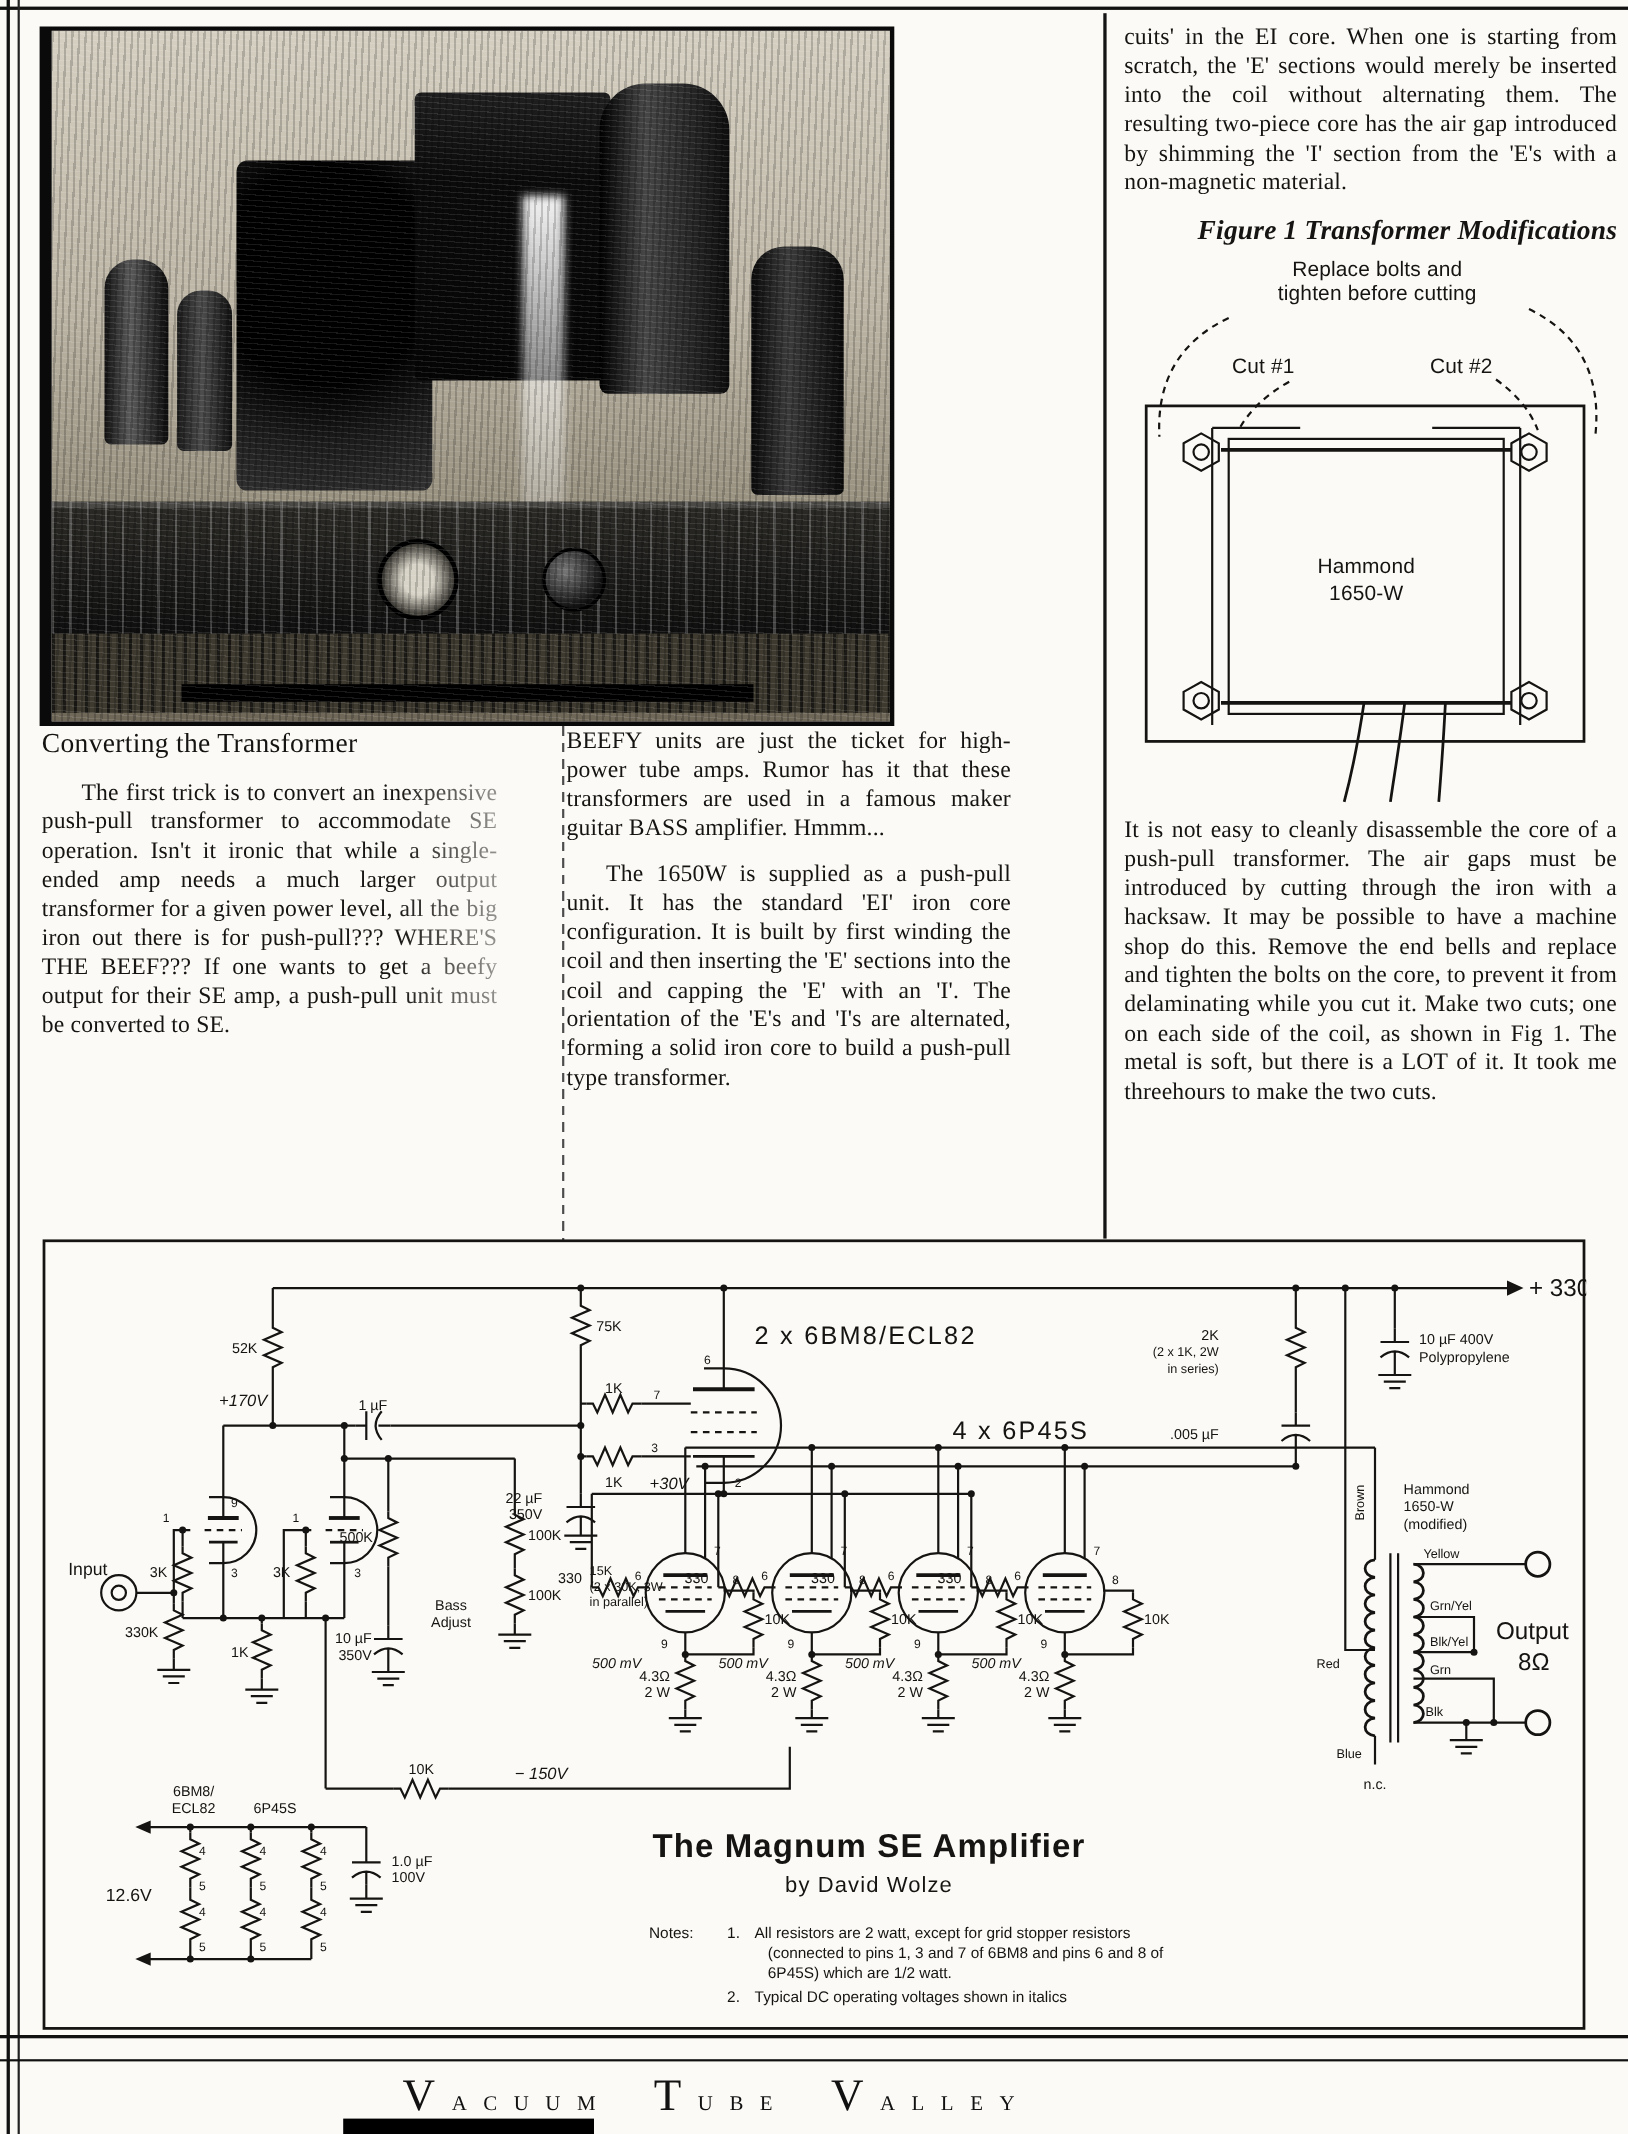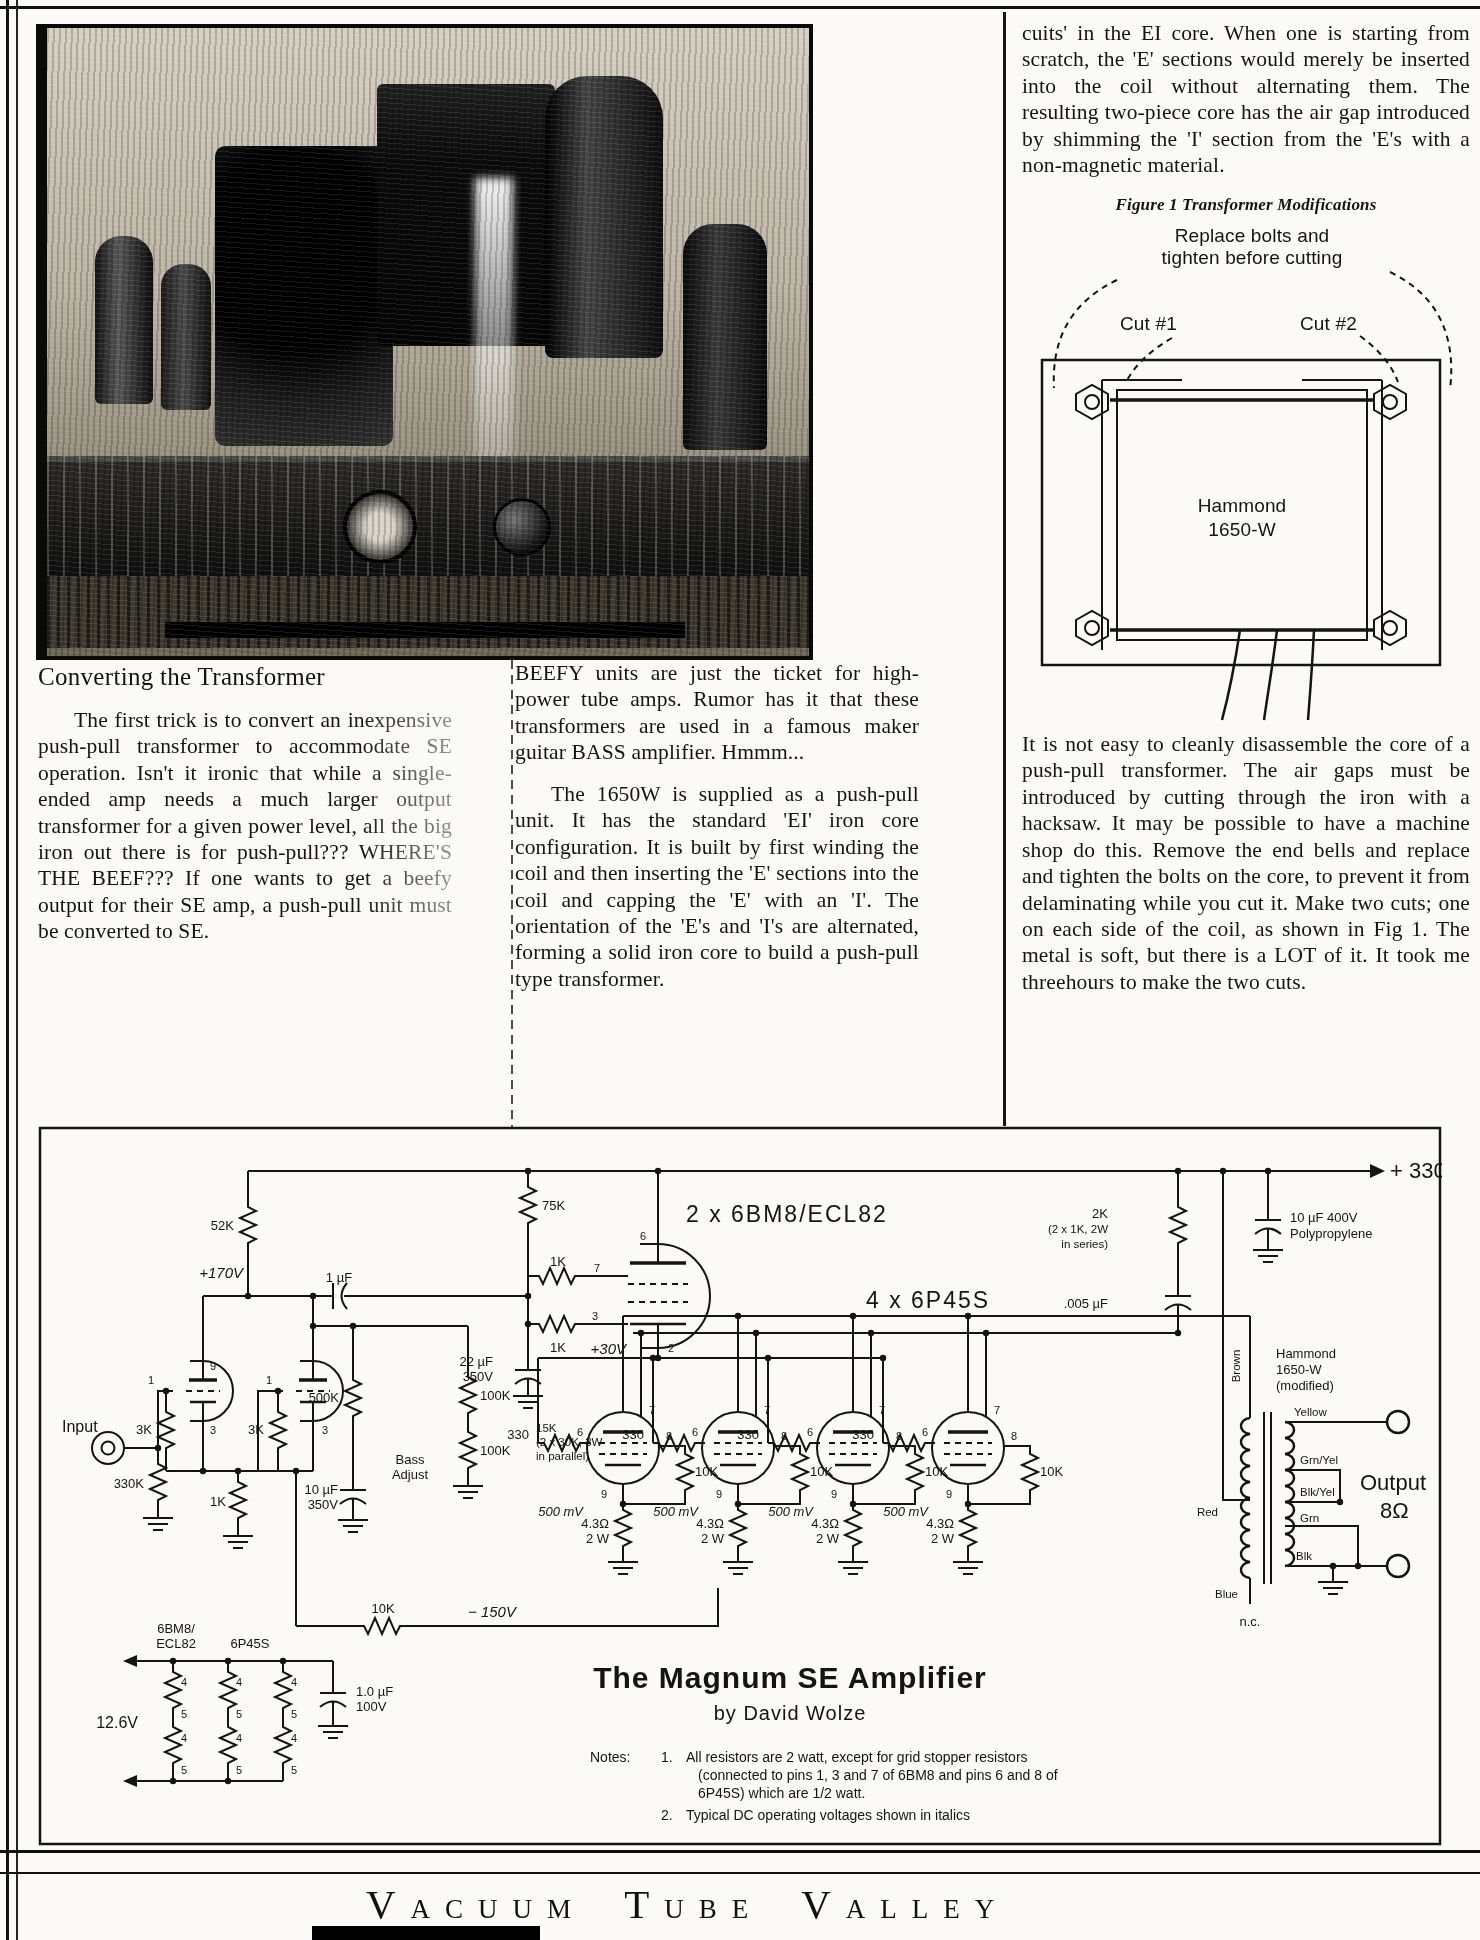--- a/index.html
+++ b/index.html
@@ -35,21 +35,21 @@
   
   .col{position:absolute;font-size:21.5px;line-height:1.23;text-align:justify;letter-spacing:.15px;}
   .col p{margin:0 0 15px 0;}
   .indent{text-indent:36px;font-family:Liberation Serif, serif;}
   .left-col{left:38px;top:662px;width:414px;
      -webkit-mask-image:linear-gradient(to right,#000 78%,rgba(0,0,0,.55) 96%,rgba(0,0,0,.45) 100%);
      mask-image:linear-gradient(to right,#000 78%,rgba(0,0,0,.55) 96%,rgba(0,0,0,.45) 100%);}
   .left-col h2{font-size:25px;margin:0 0 14px 0;font-weight:normal;letter-spacing:.3px;}
   .mid-col{left:515px;top:660px;width:404px;}
   .right-col{left:1022px;top:20px;width:448px;}
-  .fig-caption{font-style:italic;font-weight:600;font-size:17px;text-align:center;margin:16px 0 4px 0 !important;}
+  .fig-caption{font-style:italic;font-weight:600;font-size:25px;text-align:right;margin:16px 0 4px 0 !important;}
   .rule-a{left:511px;top:660px;width:2px;height:468px;background:repeating-linear-gradient(180deg,#4c4c4c 0 9px,transparent 9px 15px);}
   .rule-b{left:1003px;top:12px;width:3px;height:1114px;background:#141414;}
   
   svg text{fill:#161412;}
   .w{stroke:#161412;stroke-width:2;fill:none;}
   .w25{stroke:#161412;stroke-width:2.5;fill:none;}
   .w35{stroke:#161412;stroke-width:3.5;fill:none;}
   .dash{stroke-dasharray:6 5;}
   .dot{fill:#161412;}
   .t13{font:13px "Liberation Sans",sans-serif;}
@@ -61,21 +61,21 @@
   .t22{font:22px "Liberation Sans",sans-serif;}
   .t24{font:23px "Liberation Sans",sans-serif;letter-spacing:2px;}
   .tTitle{font:bold 30px "Liberation Sans",sans-serif;letter-spacing:1px;}
   .tBy{font:20px "Liberation Sans",sans-serif;letter-spacing:1px;}
   .tNote{font:14px "Liberation Sans",sans-serif;}
   .fig-t{font:19px "Liberation Sans",sans-serif;}
   
   .foot-l1{left:0;top:1850px;width:1480px;height:3px;background:#111;}
   .foot-l2{left:0;top:1872px;width:1480px;height:2px;background:#111;}
   .footer-text{left:366px;top:1880px;white-space:nowrap;}
-  .fw{display:inline-block;font-family:"Liberation Serif",serif;font-size:27px;letter-spacing:15px;
+  .fw{display:inline-block;font-family:"Liberation Serif",serif;font-size:19px;letter-spacing:15px;
       text-transform:uppercase;margin-right:34px;color:#111;}
   .fw::first-letter{font-size:41px;}
   .foot-bar{left:312px;top:1926px;width:228px;height:14px;background:#000;}
 </style>
 </head>
 <body>
 
 <div class="page">
 
   <div class="abs frame-top"></div>

